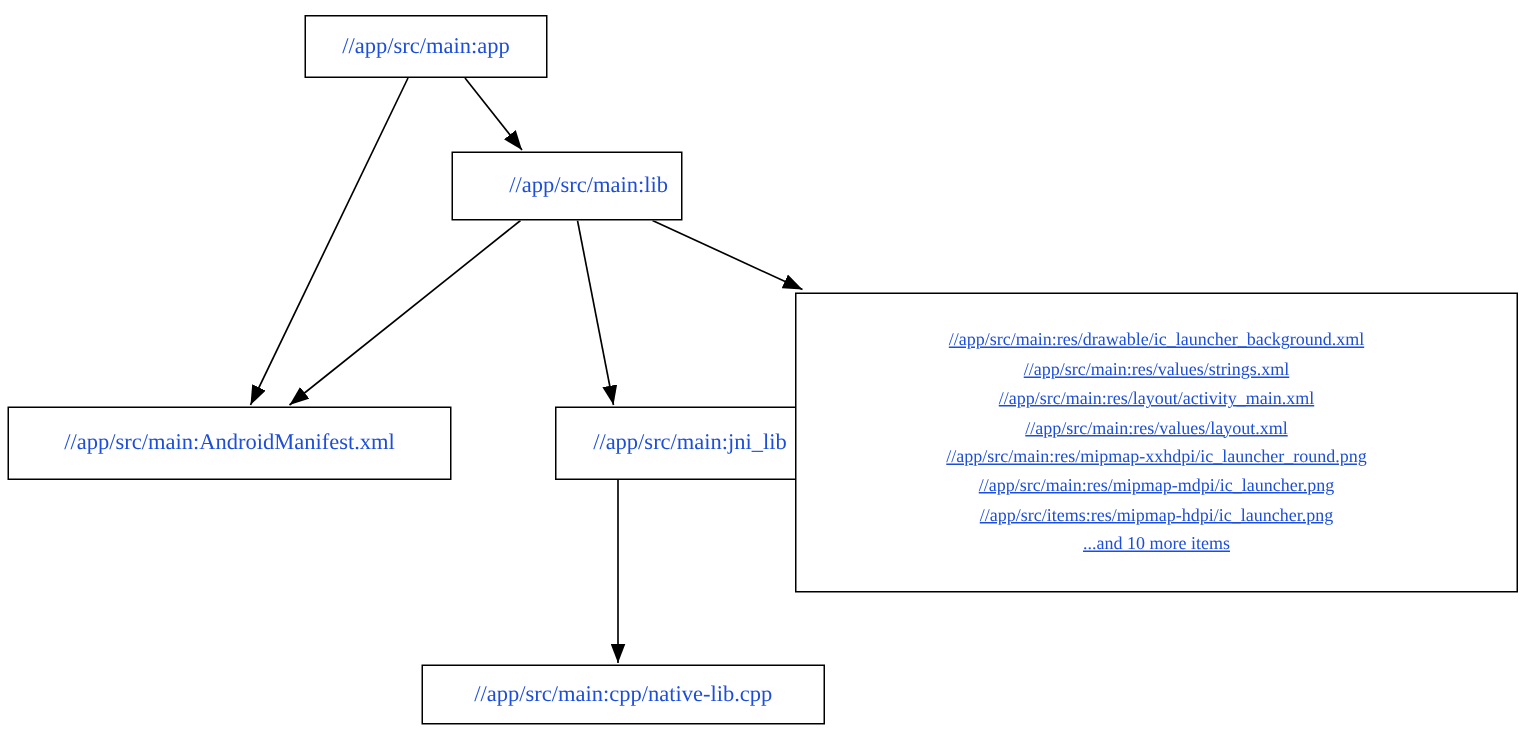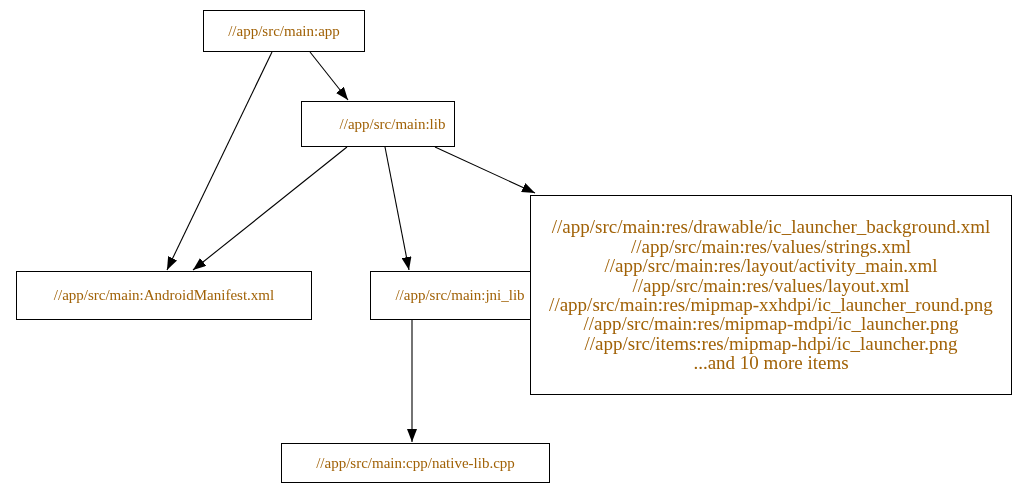--- a/index.html
+++ b/index.html
@@ -6,21 +6,21 @@
     margin: 0;
     padding: 0;
     background: #ffffff;
   }
   .canvas {
     position: relative;
     width: 1018px;
     height: 496px;
     background: #ffffff;
     font-family: "Liberation Serif", "DejaVu Serif", serif;
-    color: #a16207;
+    color: #1d4ed8;
     overflow: hidden;
   }
   .edges {
     position: absolute;
     left: 0;
     top: 0;
     width: 1018px;
     height: 496px;
     pointer-events: none;
   }
@@ -37,26 +37,27 @@
     align-items: center;
     justify-content: center;
     text-align: center;
     font-size: 15px;
     white-space: nowrap;
   }
   .node.multiline {
     flex-direction: column;
     justify-content: center;
     line-height: 19.4px;
-    font-size: 19px;
+    font-size: 12px;
+    text-decoration: underline;
   }
   
   .node-app        { left: 203px; top: 10px;  width: 162px; height: 42px; }
   .node-lib        { left: 301px; top: 101px; width: 154px; height: 46px; padding-left: 29px; }
-  .node-manifest   { left: 16px;   top: 271px; width: 296px; height: 49px; }
+  .node-manifest   { left: 5px;   top: 271px; width: 296px; height: 49px; }
   .node-jni-lib    { left: 325px; top: 271px; width: 180px; height: 49px; margin-left: 45px; }
   .node-native-lib { left: 281px; top: 443px; width: 269px; height: 40px; }
   .node-res-group  { left: 530px; top: 195px; width: 482px; height: 200px; }
 </style>
 </head>
 <body>
 
 <div class="canvas">
 
   <svg class="edges" viewBox="0 0 1018 496" xmlns="http://www.w3.org/2000/svg">

